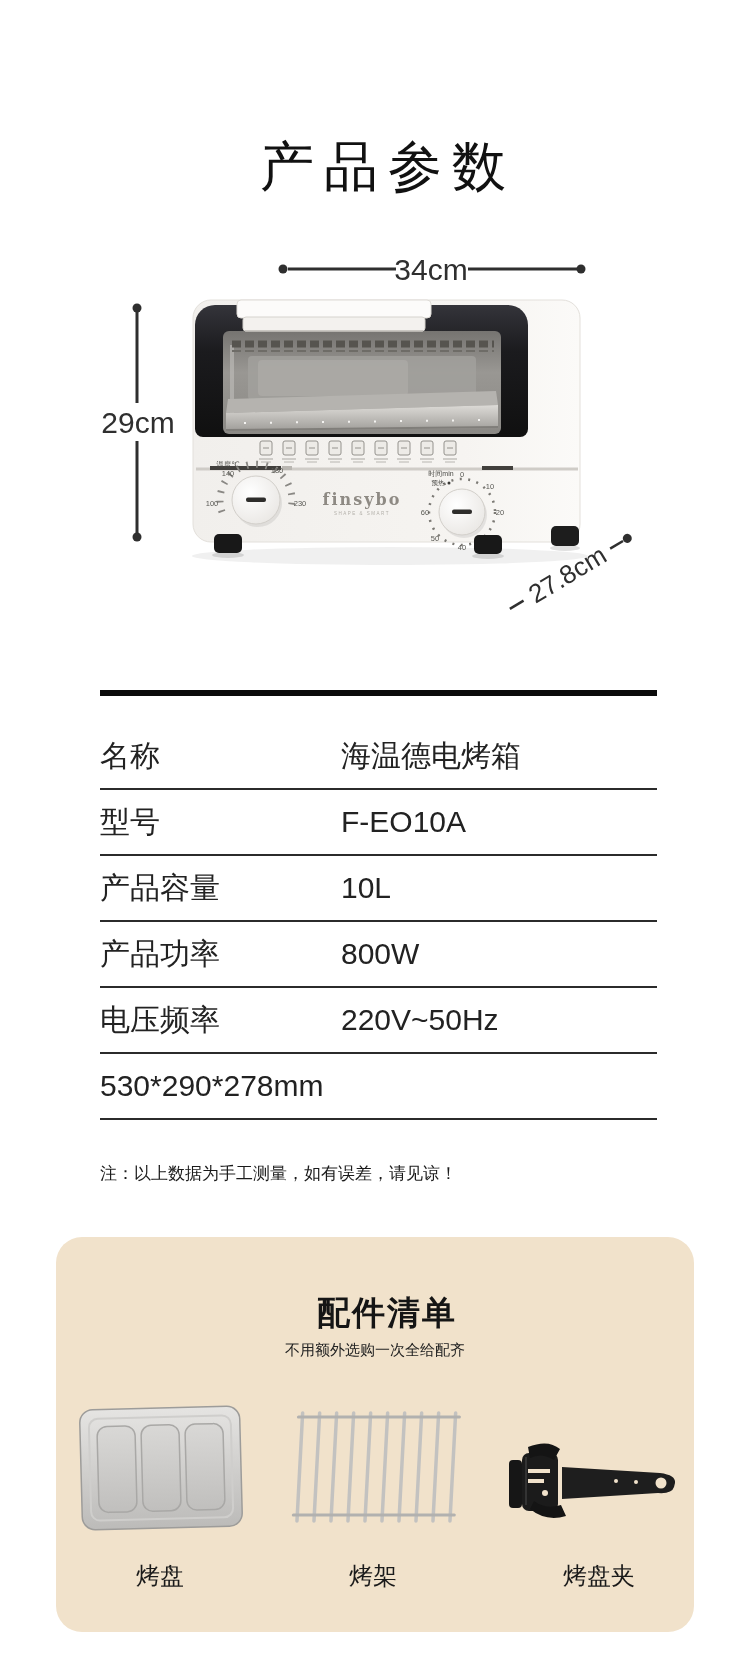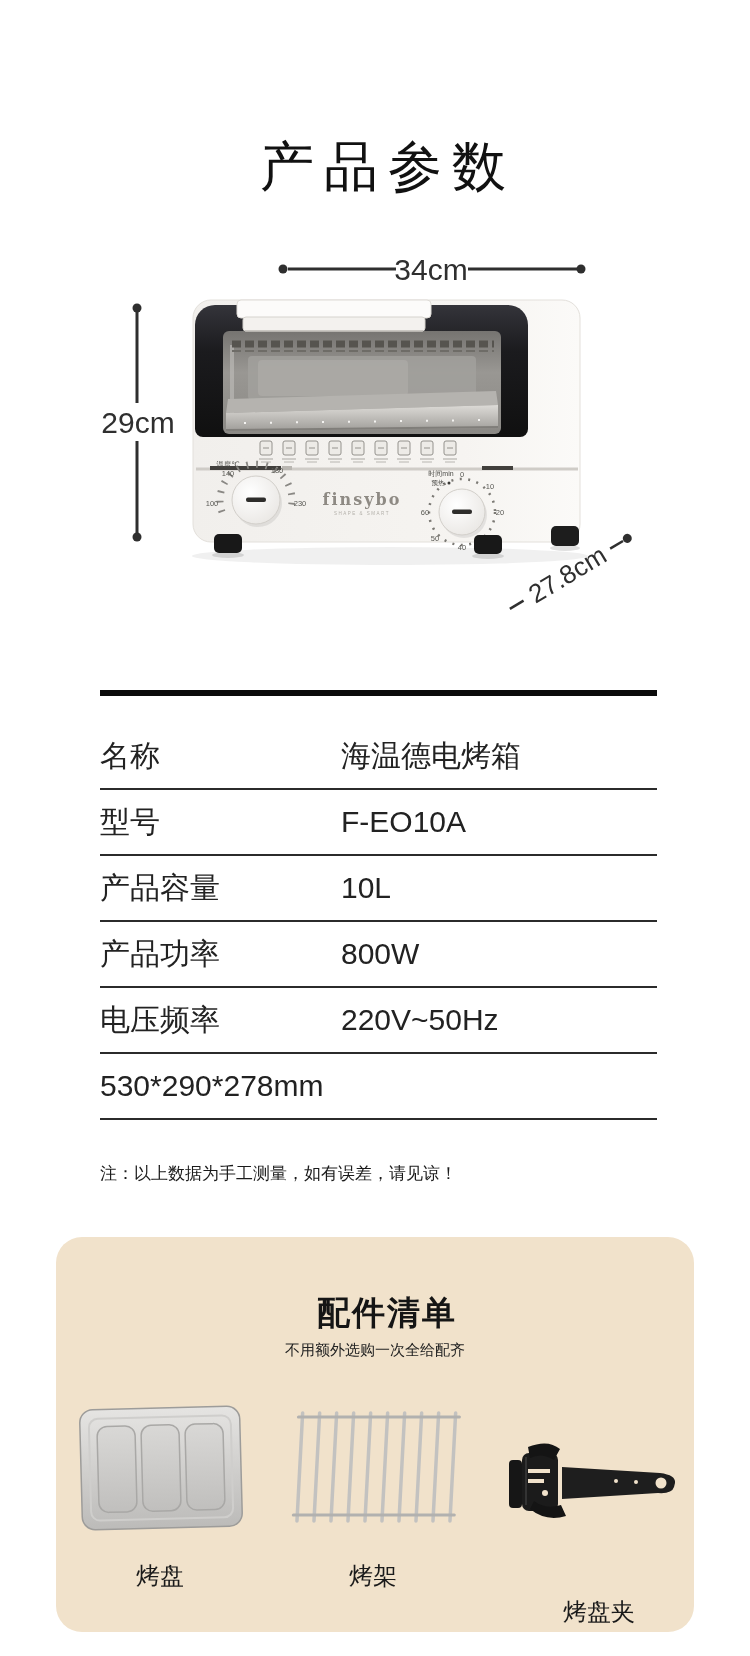--- a/index.html
+++ b/index.html
@@ -23,21 +23,21 @@
 
   .acc-card{position:absolute;left:56px;top:1237px;width:638px;height:395px;
             border-radius:26px;background:#f1e2cb;}
   .acc-title{position:absolute;top:42px;left:0;width:638px;text-align:center;margin:12px;
              font-size:33px;font-weight:700;color:#151515;letter-spacing:2px;}
   .acc-sub{position:absolute;top:104px;left:0;width:638px;text-align:center;
            font-size:15px;color:#222222;}
   .acc-svg{position:absolute;top:150px;left:0;width:638px;height:160px;}
   .acc-label{position:absolute;top:323px;width:160px;text-align:center;
              font-size:24px;color:#1a1a1a;}
-  .acc-label.l1{left:24px;} .acc-label.l2{left:237px;} .acc-label.l3{left:463px;margin-top:36px;}
+  .acc-label.l1{left:24px;} .acc-label.l2{left:237px;} .acc-label.l3{left:463px;}
 </style>
 </head>
 <body>
 
 <div class="page">
 
   <h1 class="main-title">产品参数</h1>
 
   <svg class="hero-svg" viewBox="0 0 750 620">
     <defs>

